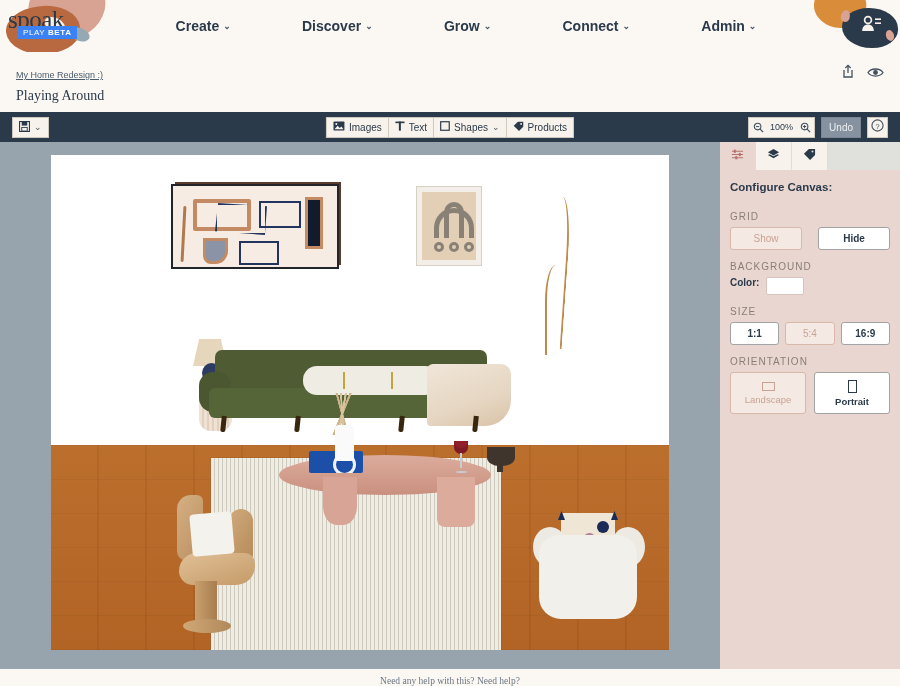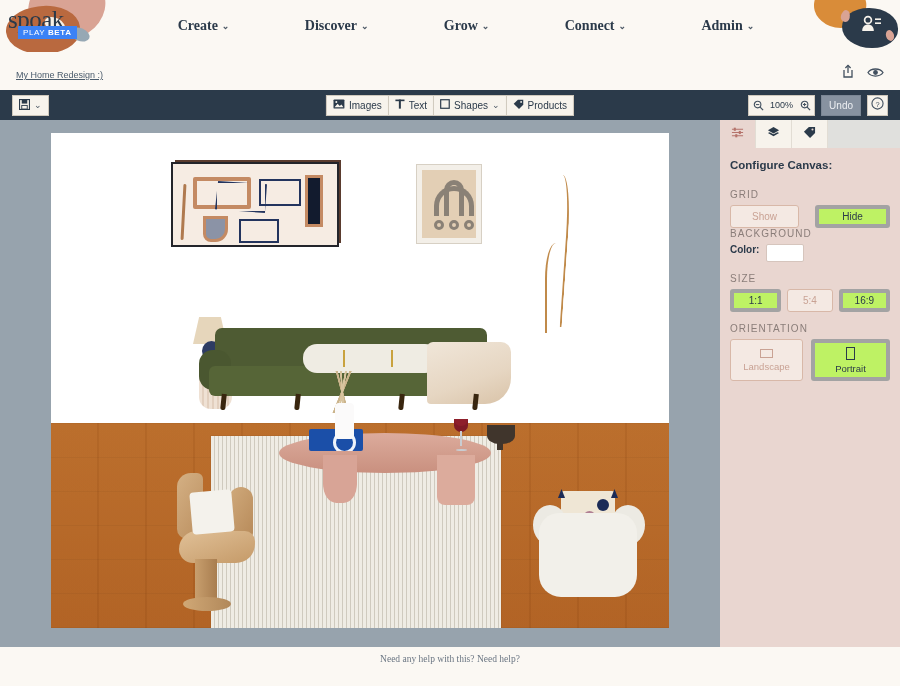--- a/index.html
+++ b/index.html
@@ -64,21 +64,21 @@
   .logo-badge b { font-weight: 700; }
   .logo-badge span { font-weight: 400; }
 
   .nav-items {
     flex: 1;
     display: flex;
     justify-content: space-around;
     padding: 0 30px 0 20px;
   }
   .nav-item {
-    font-family: Liberation Serif, serif;
+    font-family: Liberation Sans, sans-serif;
     font-size: 14px; font-weight: 700;
     color: #2b3a4a; cursor: pointer;
     display: flex; align-items: center; gap: 4px;
     white-space: nowrap;
   }
   .chev { font-size: 9px; opacity: .85; }
 
   .avatar-zone {
     position: relative;
     width: 78px; height: 52px; flex: none;
@@ -466,30 +466,30 @@
   .ptab.active { background: #e9d6d0; }
   .panel-body { padding: 11px 10px; }
   .panel-title {
     font-size: 11.5px; font-weight: 700; color: #2b3a4a;
     margin-bottom: 18px;
   }
   .sec-label {
     font-size: 10px; letter-spacing: 1px; color: #8a7d79;
     margin-bottom: 5px;
   }
-  .btn-row { display: flex; gap: 16px; }
+  .btn-row { display: flex; gap: 16px; margin-bottom: 11px; }
   .opt-btn {
     flex: 1;
     height: 23px;
     display: flex; align-items: center; justify-content: center;
     font-size: 10px; cursor: pointer;
     border-radius: 3px;
   }
   .opt-on {
-    background: #bef264; border: 4px solid #a3a3a3; color: #2b3a4a; font-weight: 400;
+    background: #ffffff; border: 1px solid #a3a3a3; color: #2b3a4a; font-weight: 700;
   }
   .opt-off {
     background: #f4e9e3; border: 1px solid #d8b8a8; color: #c9a294;
   }
   .color-row { display: flex; align-items: flex-start; gap: 7px; margin-bottom: 11px; }
   .color-lbl { font-size: 10px; font-weight: 700; color: #2b3a4a; }
   .swatch {
     width: 38px; height: 18px; background: #ffffff;
     border: 1px solid #d6c5bd; border-radius: 2px; cursor: pointer;
   }
@@ -570,20 +570,21 @@
         <path d="M2.2 17 C2.2 12.6 5 10.6 8 10.6 C11 10.6 13.8 12.6 13.8 17 Z" fill="#f7f3ec"></path>
         <rect x="15" y="4.4" width="6" height="1.6" fill="#f7f3ec"></rect>
         <rect x="15" y="8.4" width="6" height="1.6" fill="#f7f3ec"></rect>
       </svg>
     </span>
   </div>
 </div>
 
 <div class="head">
   <a class="crumb">My Home Redesign :)</a>
+  <div class="proj-title">Playing Around</div>
 
   <div class="head-actions">
     <span>
       <svg width="14" height="15" viewBox="0 0 14 15">
         <path d="M3 6 L3 13 L11 13 L11 6" fill="none" stroke="#42505f" stroke-width="1.3"></path>
         <path d="M7 1.5 L7 9" fill="none" stroke="#42505f" stroke-width="1.3"></path>
         <path d="M4.4 4 L7 1.4 L9.6 4" fill="none" stroke="#42505f" stroke-width="1.3"></path>
       </svg>
     </span>
     <span>

